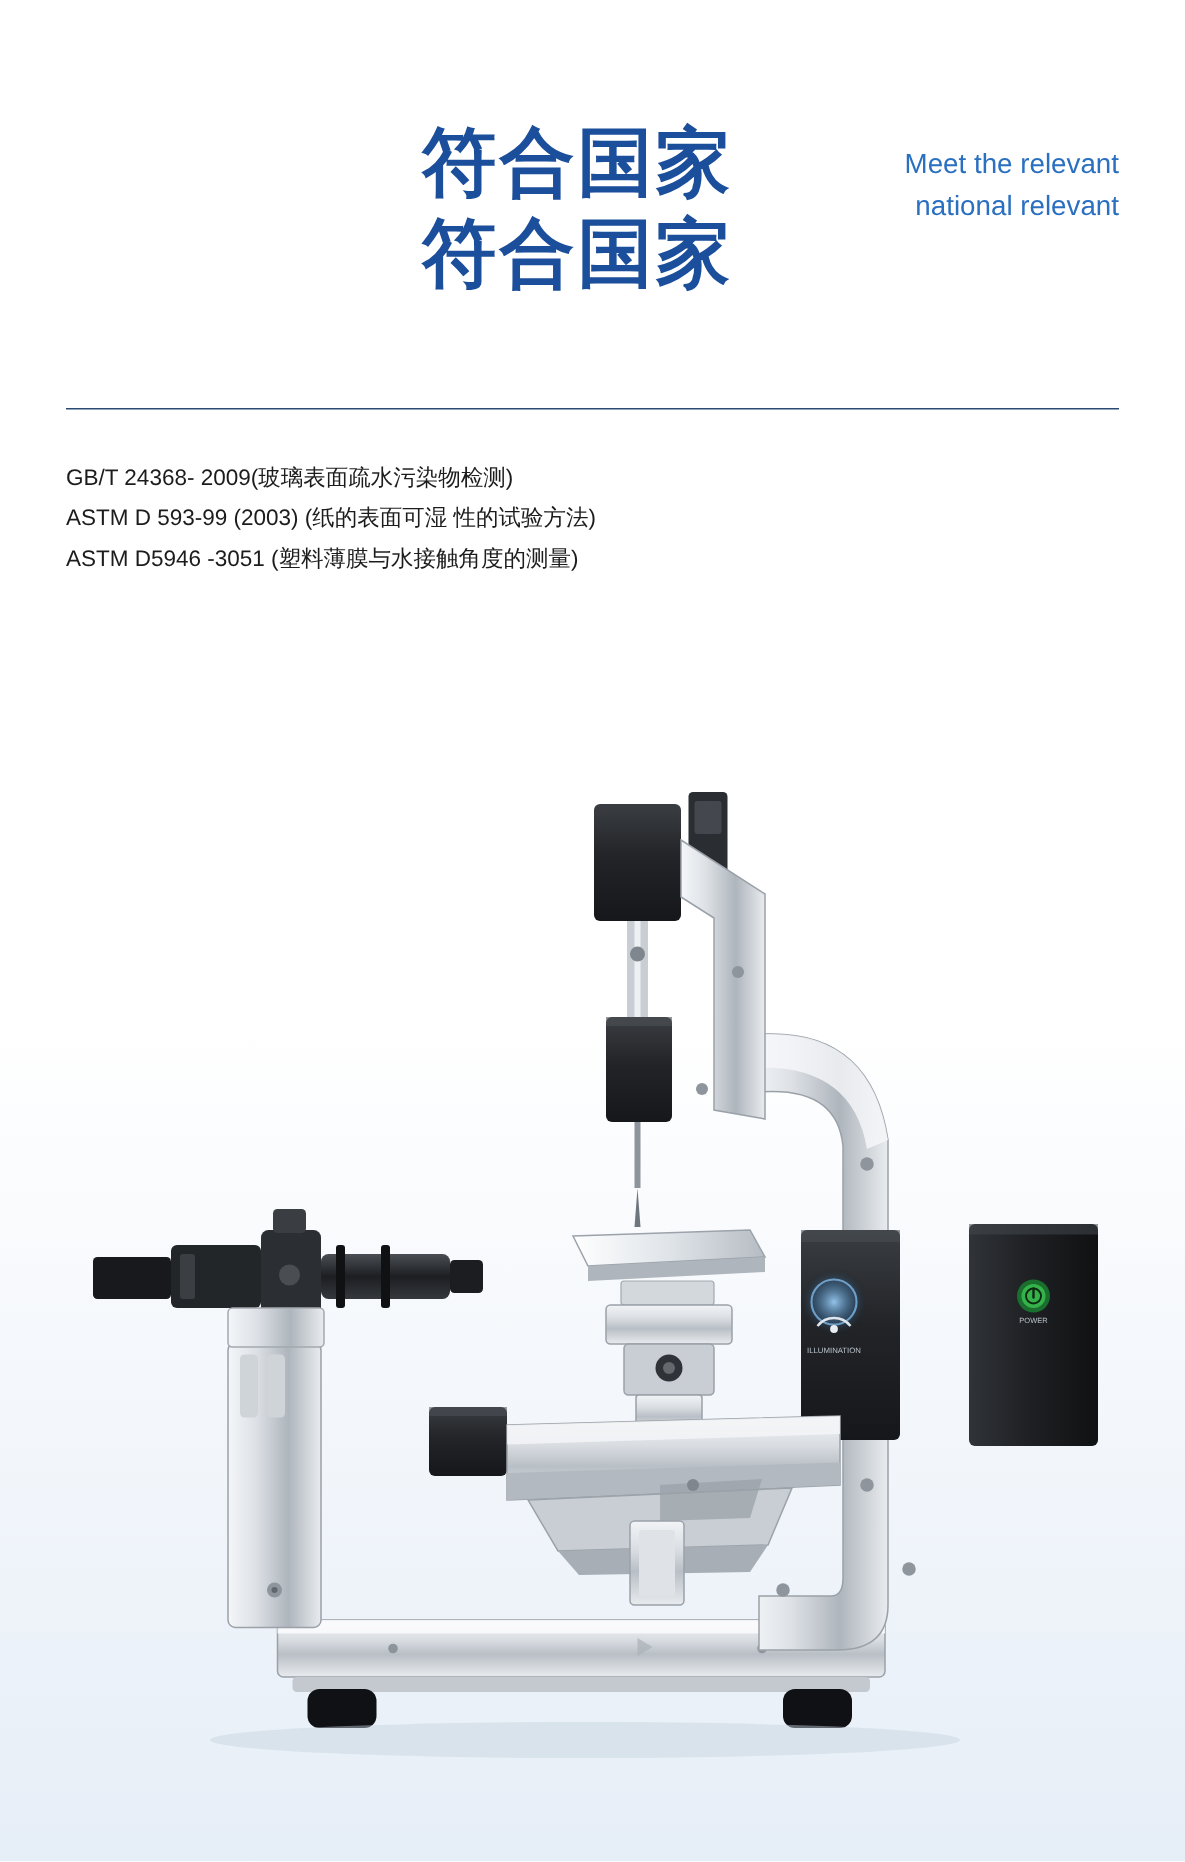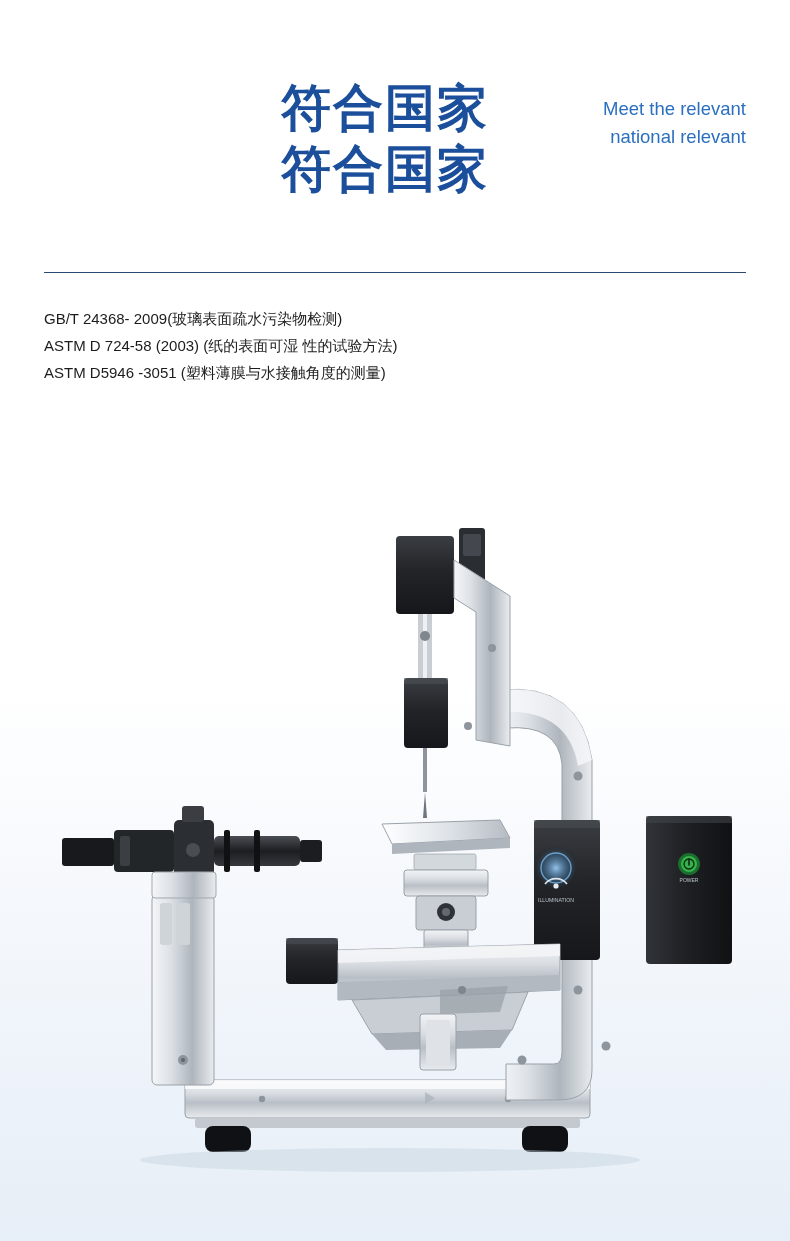--- a/index.html
+++ b/index.html
@@ -89,21 +89,21 @@
 
   <div class="subtitle">
     <div>Meet the relevant</div>
     <div>national relevant</div>
   </div>
 
   <div class="rule"></div>
 
   <ul class="standards">
     <li>GB/T 24368- 2009(玻璃表面疏水污染物检测)</li>
-    <li>ASTM D 724-58 (2003) (纸的表面可湿 性的试验方法)</li>
+    <li>ASTM D 593-99 (2003) (纸的表面可湿 性的试验方法)</li>
     <li>ASTM D5946 -3051 (塑料薄膜与水接触角度的测量)</li>
   </ul>
 
   <div class="device-wrap">
     <svg width="790" height="660" viewBox="0 0 790 660" xmlns="http://www.w3.org/2000/svg">
       <defs>
         <linearGradient id="alu" x1="0" y1="0" x2="0" y2="1">
           <stop offset="0%" stop-color="#f2f4f6"></stop>
           <stop offset="35%" stop-color="#d9dde2"></stop>
           <stop offset="60%" stop-color="#b9bfc6"></stop>

